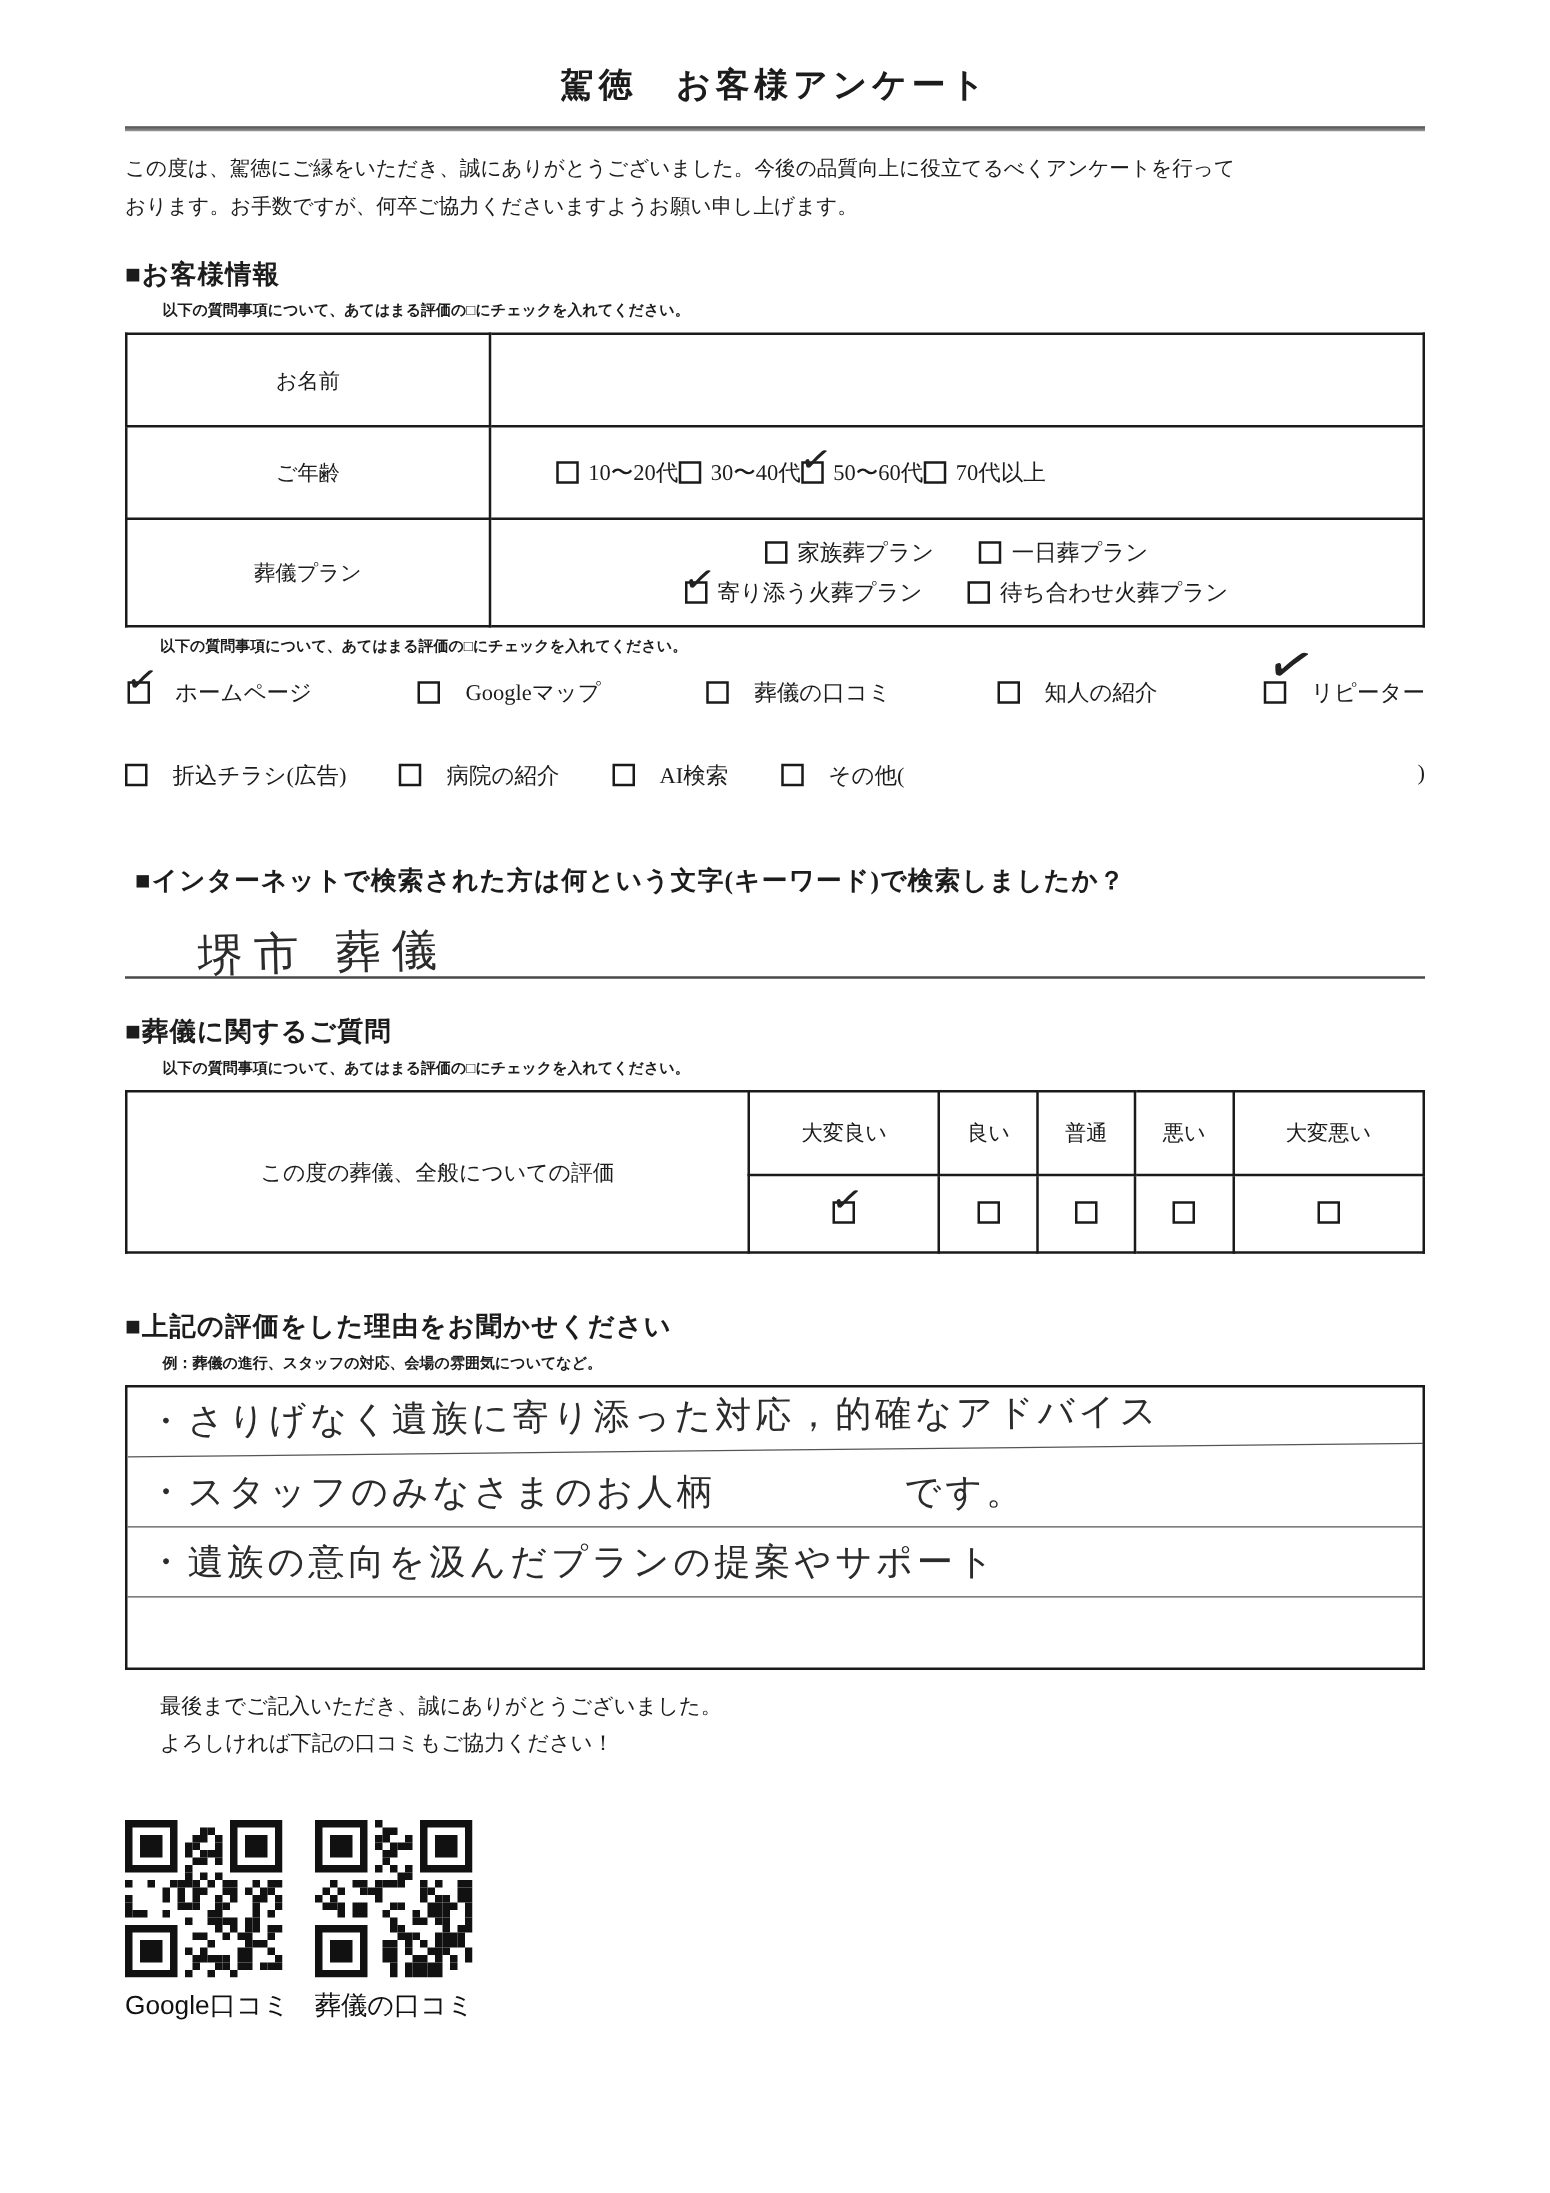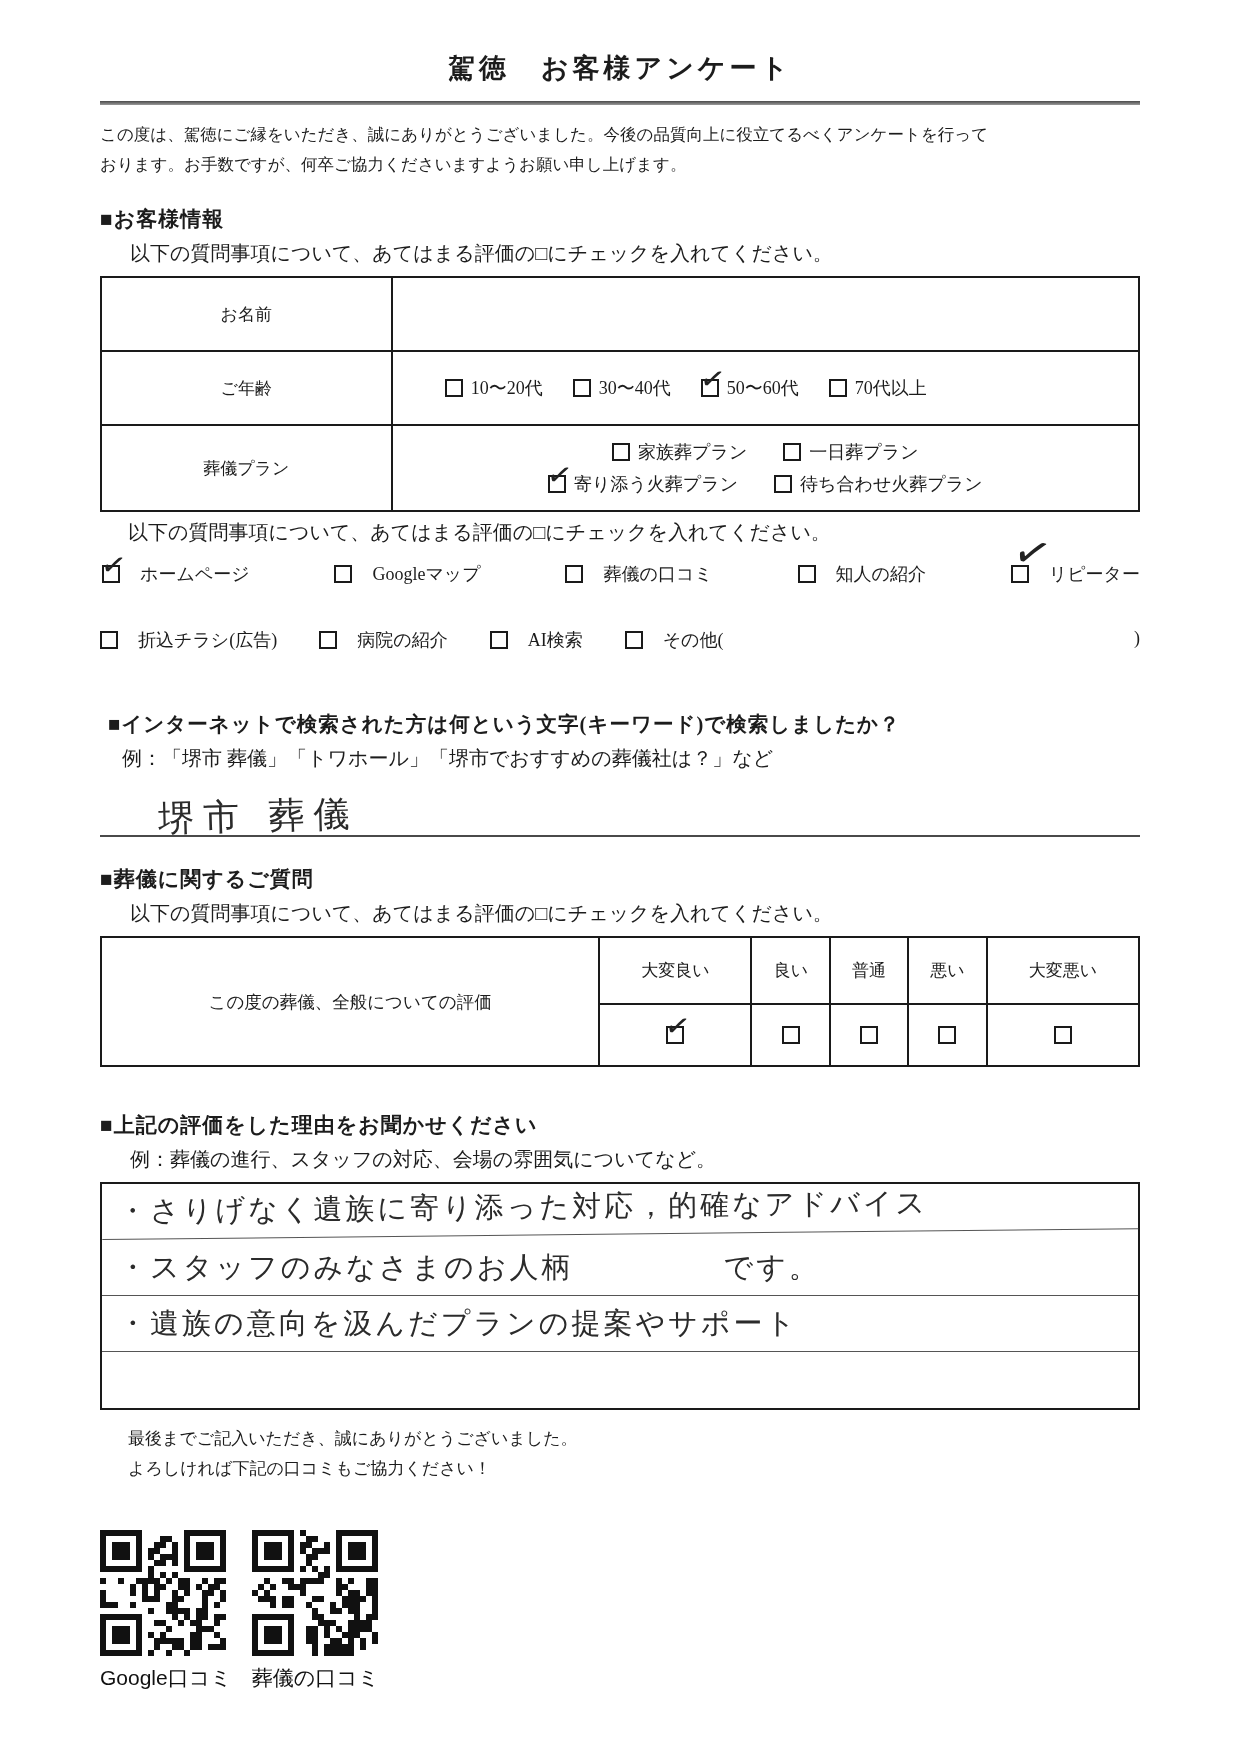--- a/index.html
+++ b/index.html
@@ -12,38 +12,38 @@
     color:#1c1c1c;
     font-family:"Liberation Serif","DejaVu Serif",serif;
     padding:50px 100px 0 100px;
     overflow:hidden;
   }
   .title { text-align:center; font-size:27px; font-weight:bold; letter-spacing:4px; }
   .rule { height:4px; background:linear-gradient(#4a4a4a,#9a9a9a); margin-top:15px; }
   .intro { margin-top:15px; font-size:16.5px; line-height:1.8; }
 
   .sec-h { font-size:21px; font-weight:bold; letter-spacing:1px; }
-  .instr { font-size:20px; margin:7px 0 9px 30px; }
+  .instr { font-size:12px; margin:7px 0 9px 30px;font-weight:bold; }
 
   
   .cb { display:inline-block; width:18px; height:18px; border:2px solid #1a1a1a;
         position:relative; vertical-align:-3px; margin-right:8px; background:#fff; }
   .check { position:absolute; left:-3px; top:-17px; font-size:30px; line-height:1;
            color:#222; font-family:"DejaVu Sans",sans-serif; transform:rotate(10deg); }
   .check.tall { font-size:44px; top:-36px; left:1px; transform:rotate(16deg); }
   .opt { white-space:nowrap; font-size:18px; }
 
   
   .info-table { width:100%; border-collapse:collapse; margin-top:2px; }
   .info-table td { border:2.5px solid #1a1a1a; }
   .info-table .lbl { width:28%; text-align:center; font-size:17px; }
   .row-name { height:74px; }
   .row-age { height:74px; }
   .row-plan { height:86px; }
-  .age-opts { display:flex; gap:30px; margin-left:52px; align-items:flex-start; }
+  .age-opts { display:flex; margin-left:52px; align-items:flex-start; }
   .plan-opts { display:flex; flex-direction:column; align-items:center; gap:8px; }
   .plan-line { display:flex; gap:36px; }
 
   
   .src-row { display:flex; justify-content:space-between; margin:16px 0 0 2px; }
   .src-row .cb { margin-right:20px; }
   .src-row2 { display:flex; margin-top:42px; gap:42px; }
   .src-row2 .cb { margin-right:20px; }
   .src-fill { flex:1; display:flex;gap:20px; }
   .paren { margin-left:auto; font-size:18px; }
@@ -148,21 +148,20 @@
     <span class="opt"><span class="cb"></span><span>折込チラシ(広告)</span></span>
     <span class="opt"><span class="cb"></span><span>病院の紹介</span></span>
     <span class="opt"><span class="cb"></span><span>AI検索</span></span>
     <span class="src-fill">
       <span class="opt"><span class="cb"></span><span>その他(</span></span>
       <span class="paren">)</span>
     </span>
   </div>
 
   <h2 class="sec-h" style="margin-top:58px;margin-left:8px;font-size:20.5px">■インターネットで検索された方は何という文字(キーワード)で検索しましたか？</h2>
-  <p class="instr" style="margin-left:22px">例：「堺市 葬儀」「トワホール」「堺市でおすすめの葬儀社は？」など</p>
   <div class="hw kw-answer">堺市 葬儀</div>
   <div class="kw-line"></div>
 
   <h2 class="sec-h" style="margin-top:28px">■葬儀に関するご質問</h2>
   <p class="instr">以下の質問事項について、あてはまる評価の□にチェックを入れてください。</p>
 
   <table class="rating-table">
     <tbody>
         <tr>
       <td class="q" rowspan="2">この度の葬儀、全般についての評価</td>

